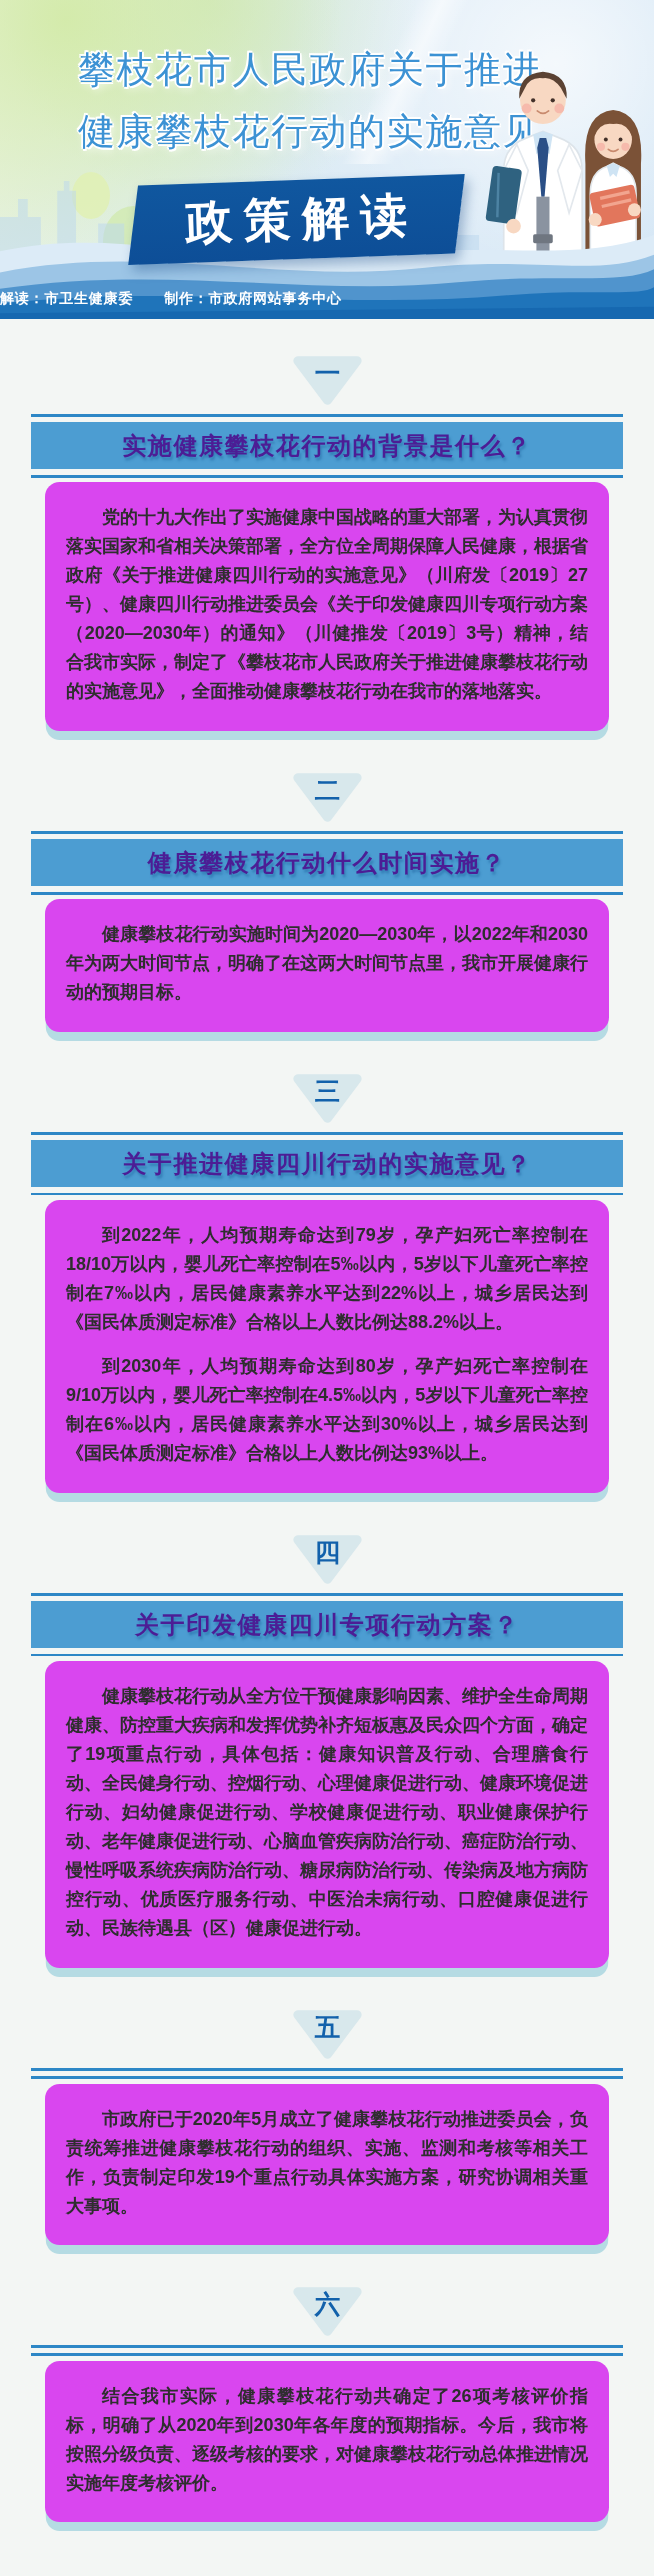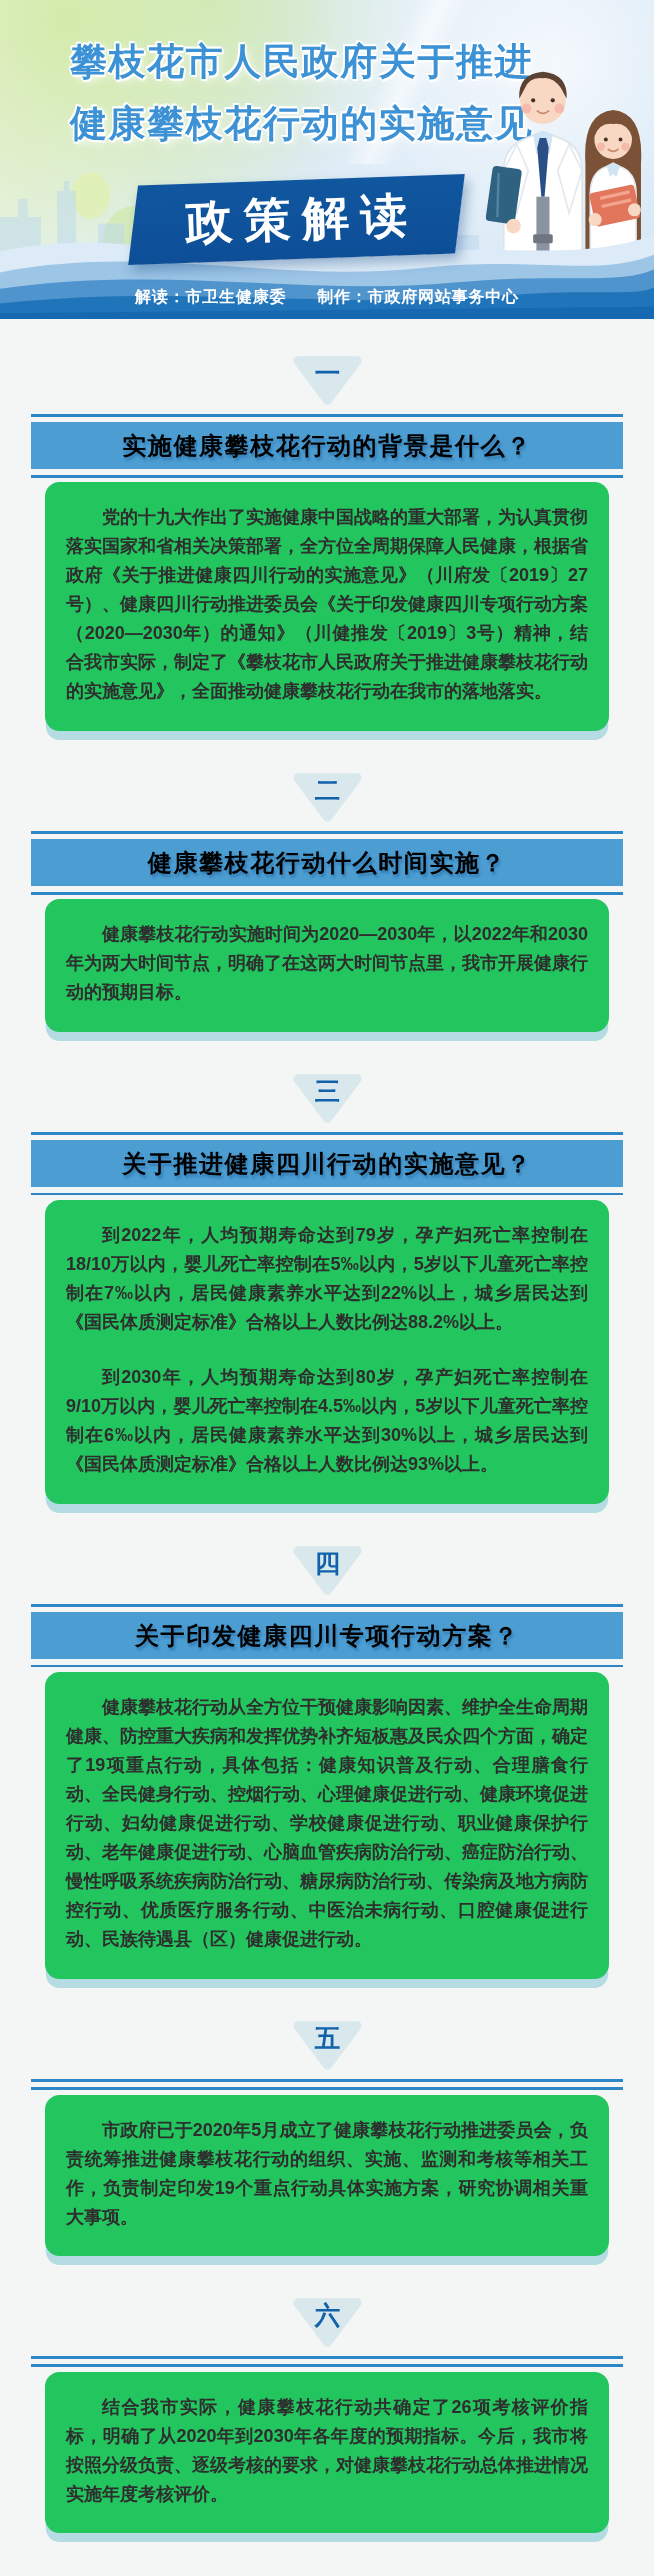--- a/index.html
+++ b/index.html
@@ -13,54 +13,54 @@
       radial-gradient(circle at 32% 0%, rgba(198,228,158,.55), rgba(198,228,158,0) 38%),
       radial-gradient(circle at 85% 20%, rgba(255,255,255,.75), rgba(255,255,255,0) 45%),
       linear-gradient(112deg,#eef5e3 0%,#e3f0ef 26%,#d9e9f6 58%,#cbe1f3 100%);}
   .blob{position:absolute;border-radius:50%;}
   .blob.b1{left:72px;top:172px;width:38px;height:47px;background:#e0f0b4;opacity:.85;}
   .blob.b2{left:103px;top:206px;width:61px;height:70px;background:#cfe9a9;opacity:.7;}
   .blob.b3{left:137px;top:245px;width:79px;height:79px;background:#eaf3c2;opacity:.6;}
   .streak{position:absolute;left:245px;top:-49px;width:343px;height:213px;
     background:linear-gradient(115deg,rgba(255,255,255,0) 44%,rgba(255,255,255,.55) 50%,rgba(255,255,255,0) 56%);}
   .skyline{position:absolute;left:0;bottom:43px;width:654px;height:123px;opacity:.5;}
-  .hero-title{position:absolute;left:70px;top:31px;margin:0;font-weight:bold;
+  .hero-title{position:absolute;left:70px;top:31px;margin:8px;font-weight:normal;
     font-size:37px;line-height:62px;letter-spacing:1.6px;color:#3c92d4;white-space:nowrap;
     text-shadow:1.6px 0 0 #fff,-1.6px 0 0 #fff,0 1.6px 0 #fff,0 -1.6px 0 #fff,1.6px 1.6px 0 #fff,
       -1.6px -1.6px 0 #fff,2.5px 3.3px 8.2px rgba(255,255,255,.95);}
   .hero-title span{display:block;}
   .policy-banner{position:absolute;left:133px;top:180px;width:327px;height:79px;
     background:linear-gradient(180deg,#10579f,#0d4e97);
     transform:rotate(-2deg) skewX(-9deg);
     display:flex;align-items:center;justify-content:center;
     box-shadow:4.9px 6.5px 11.4px rgba(20,70,130,.35);}
   .policy-banner span{transform:skewX(9deg);color:#fff;font-size:47px;font-weight:bold;
     letter-spacing:11.4px;padding-left:11.4px;font-family:"Liberation Serif","DejaVu Serif",serif;}
   .doctors{position:absolute;right:3.3px;bottom:39px;width:172px;height:214px;}
   .header-waves{position:absolute;left:0;bottom:0;width:654px;height:110px;}
-  .credits{position:absolute;left:0;bottom:11.4px;width:654px;text-align:center;z-index:6;
-    color:#fff;font-size:16px;font-weight:bold;letter-spacing:0.8px;}
+  .credits{position:absolute;left:0;bottom:11.4px;width:654px;text-align:left;z-index:6;
+    color:#fff;font-size:14px;font-weight:bold;letter-spacing:0.8px;}
   .credits .gap{display:inline-block;width:31px;}
 
   
   .main{position:relative;width:654px;}
   .marker{display:block;width:79px;height:51px;margin:41px auto 8.2px auto;}
   .section:first-child .marker{margin-top:36px;}
   .marker text{fill:#1261ab;font-size:31px;font-weight:bold;font-family:"Liberation Sans",sans-serif;}
   .rule{width:592px;height:2.5px;background:#2d87c6;margin:0 auto;}
   .rule.below{margin-top:5.7px;}
   .qbar{width:592px;height:47px;margin:5.7px auto 0 auto;background:#4c9dd2;
     display:flex;align-items:center;justify-content:center;}
-  .qbar h2{margin:10px;color:#000000;font-size:24px;font-weight:bold;letter-spacing:1.6px;
+  .qbar h2{margin:10px;color:#4c1d95;font-size:24px;font-weight:bold;letter-spacing:1.6px;
     text-shadow:1.6px 2.5px 2.5px rgba(23,88,148,.45);}
-  .abox{width:522px;margin:4.9px auto 0 auto;background:#22c55e;border-radius:14.7px;
+  .abox{width:522px;margin:4.9px auto 0 auto;background:#d946ef;border-radius:14.7px;
     padding:21px 21px 24.5px 21px;box-shadow:0 9.8px 0 -0.8px #b5dbe3;}
   .abox p{margin:0;font-size:18px;line-height:29px;font-weight:600;color:#2e2e2e;
     text-align:justify;text-indent:2em;}
-  .abox p + p{margin-top:26px;}
+  .abox p + p{margin-top:15px;}
 </style>
 </head>
 <body>
 
 <div class="page">
 
   <header class="header">
     <div class="streak"></div>
     <div class="blob b1"></div>
     <div class="blob b2"></div>

